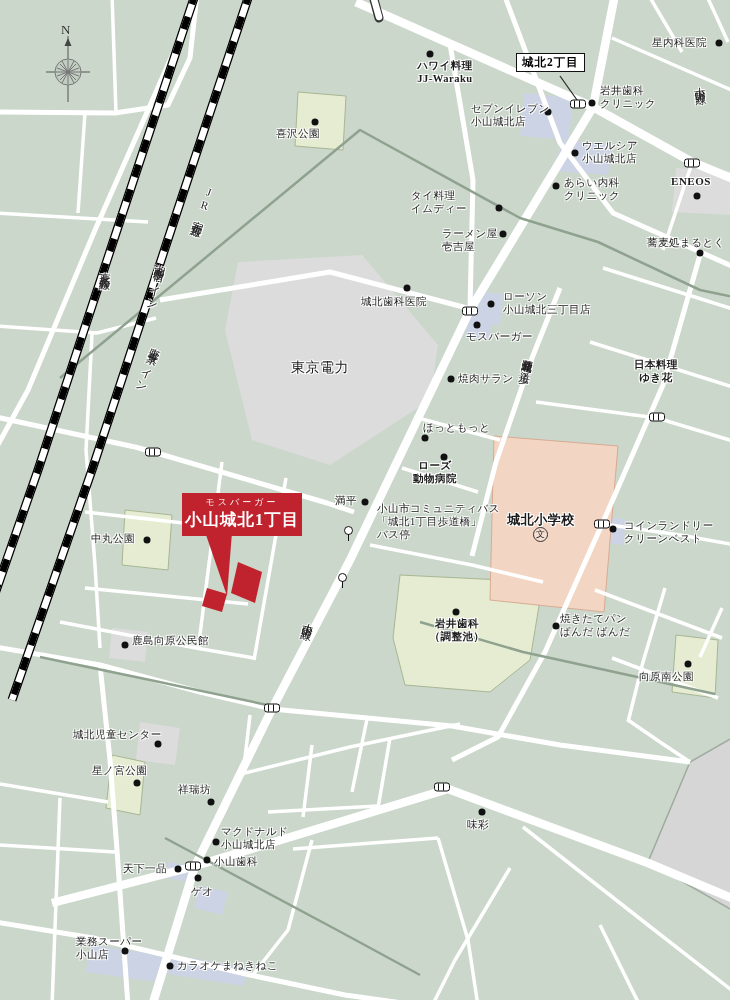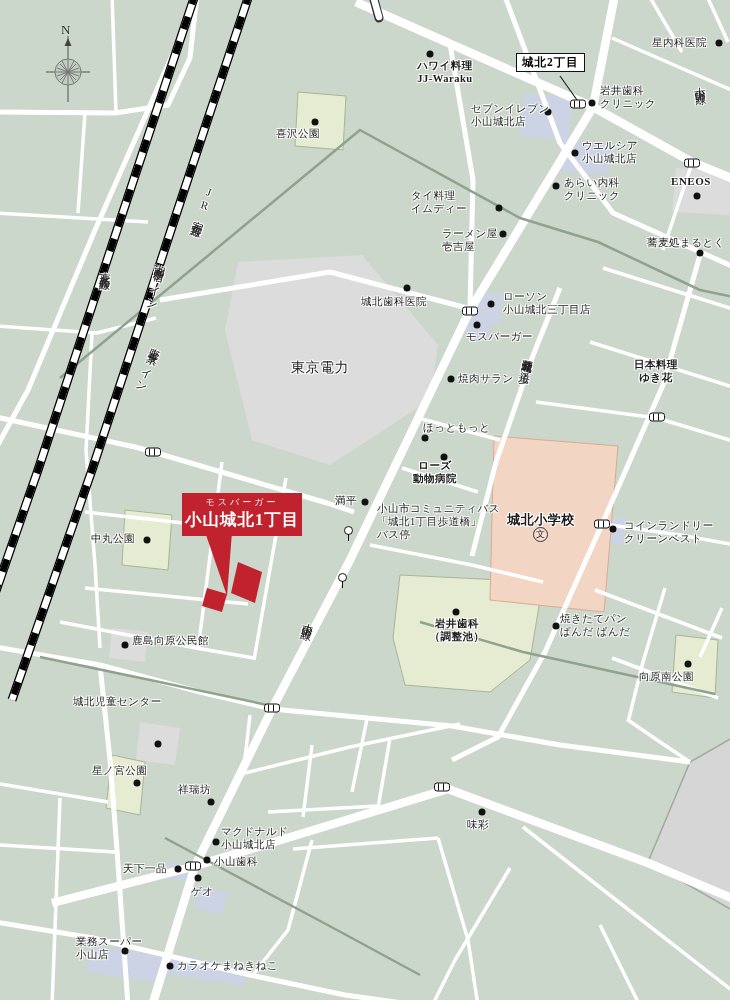--- a/index.html
+++ b/index.html
@@ -284,21 +284,21 @@
   <div class="lbl ctr" style="left:505px;top:512px;width:72px;font-size:13px">城北小学校</div>
   <div class="schoolsym">文</div>
   <div class="lbl" style="left:624px;top:519px">コインランドリー
 クリーンベスト</div>
   <div class="lbl" style="left:560px;top:612px">焼きたてパン
 ぱんだ ぱんだ</div>
   <div class="lbl ctr" style="left:426px;top:617px;width:62px">岩井歯科
 （調整池）</div>
   <div class="lbl" style="left:639px;top:670px">向原南公園</div>
   <div class="lbl" style="left:132px;top:634px">鹿島向原公民館</div>
-  <div class="lbl" style="left:73px;top:695px">城北児童センター</div>
+  <div class="lbl" style="left:73px;top:728px">城北児童センター</div>
   <div class="lbl" style="left:92px;top:764px">星ノ宮公園</div>
   <div class="lbl" style="left:178px;top:783px">祥瑞坊</div>
   <div class="lbl" style="left:467px;top:818px">味彩</div>
   <div class="lbl" style="left:221px;top:825px">マクドナルド
 小山城北店</div>
   <div class="lbl" style="left:214px;top:855px">小山歯科</div>
   <div class="lbl" style="left:123px;top:862px">天下一品</div>
   <div class="lbl" style="left:191px;top:885px">ゲオ</div>
   <div class="lbl" style="left:76px;top:935px">業務スーパー
 小山店</div>

